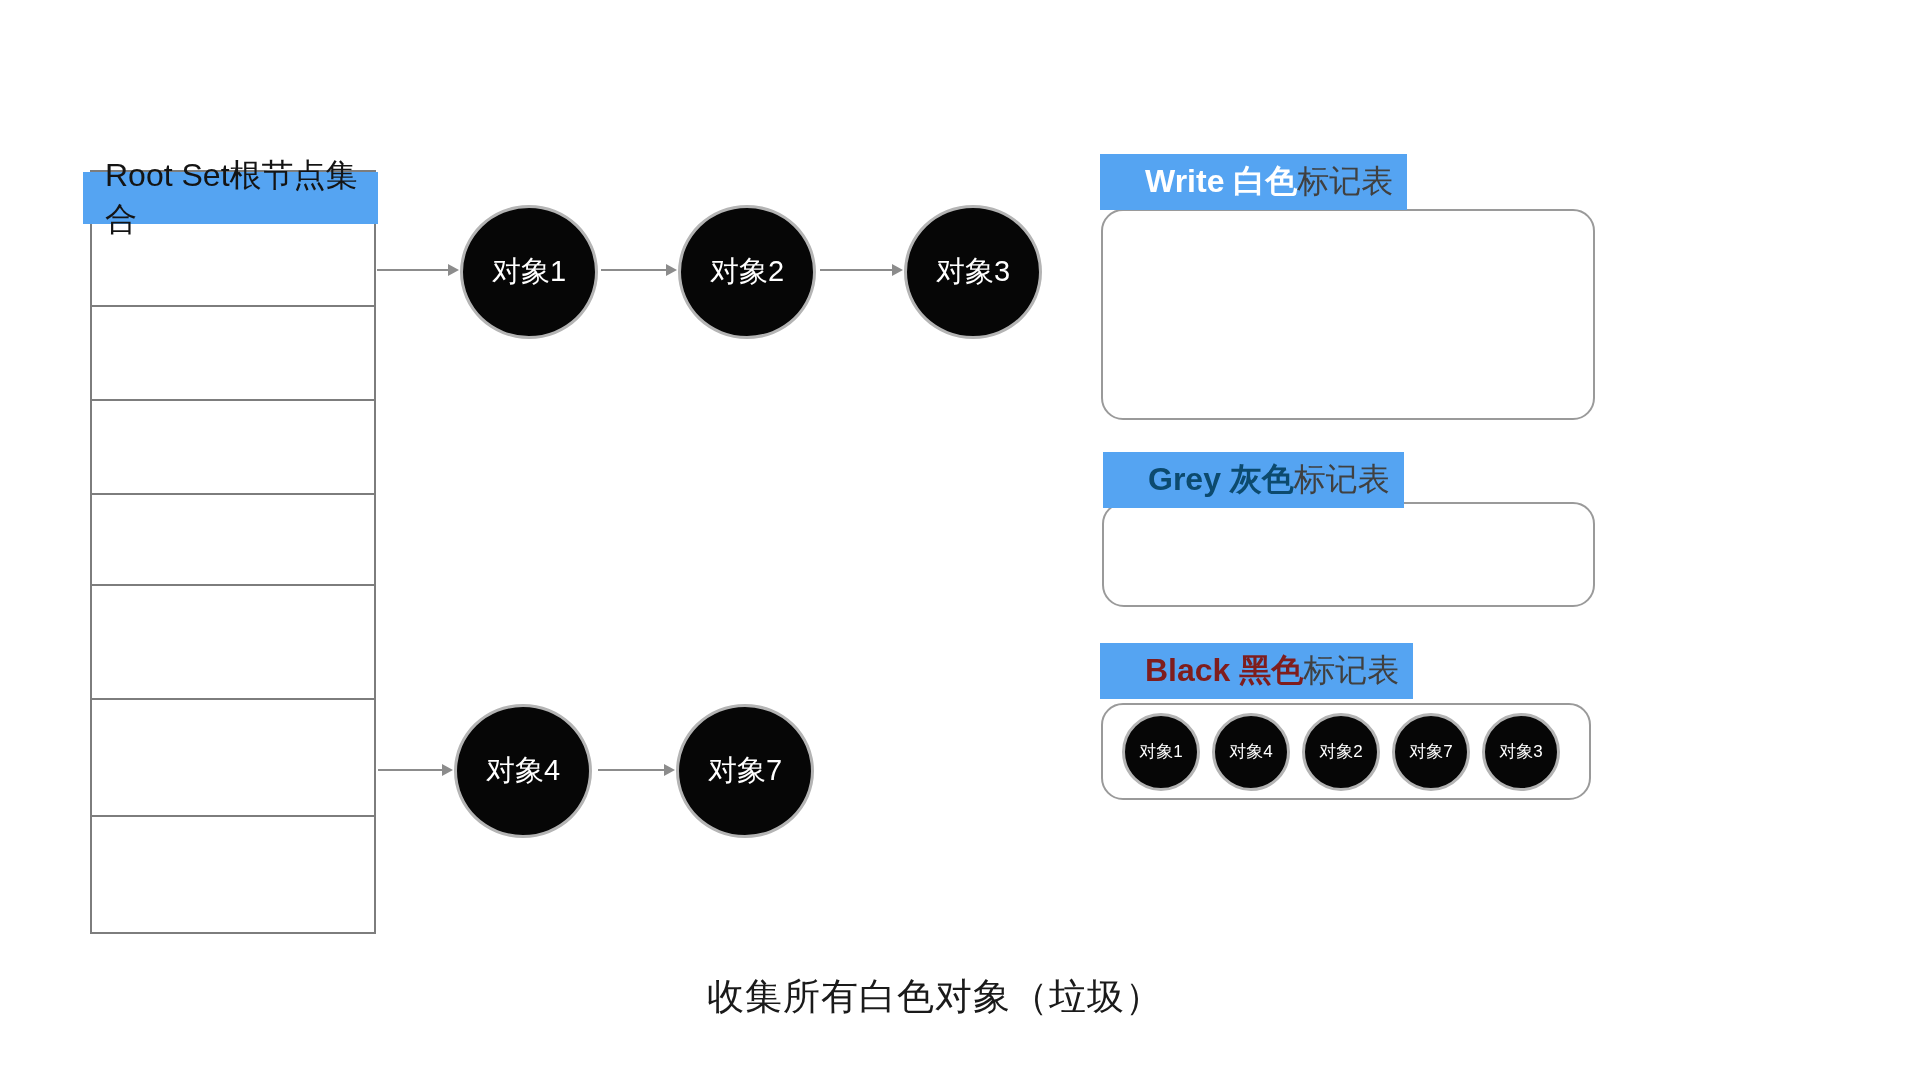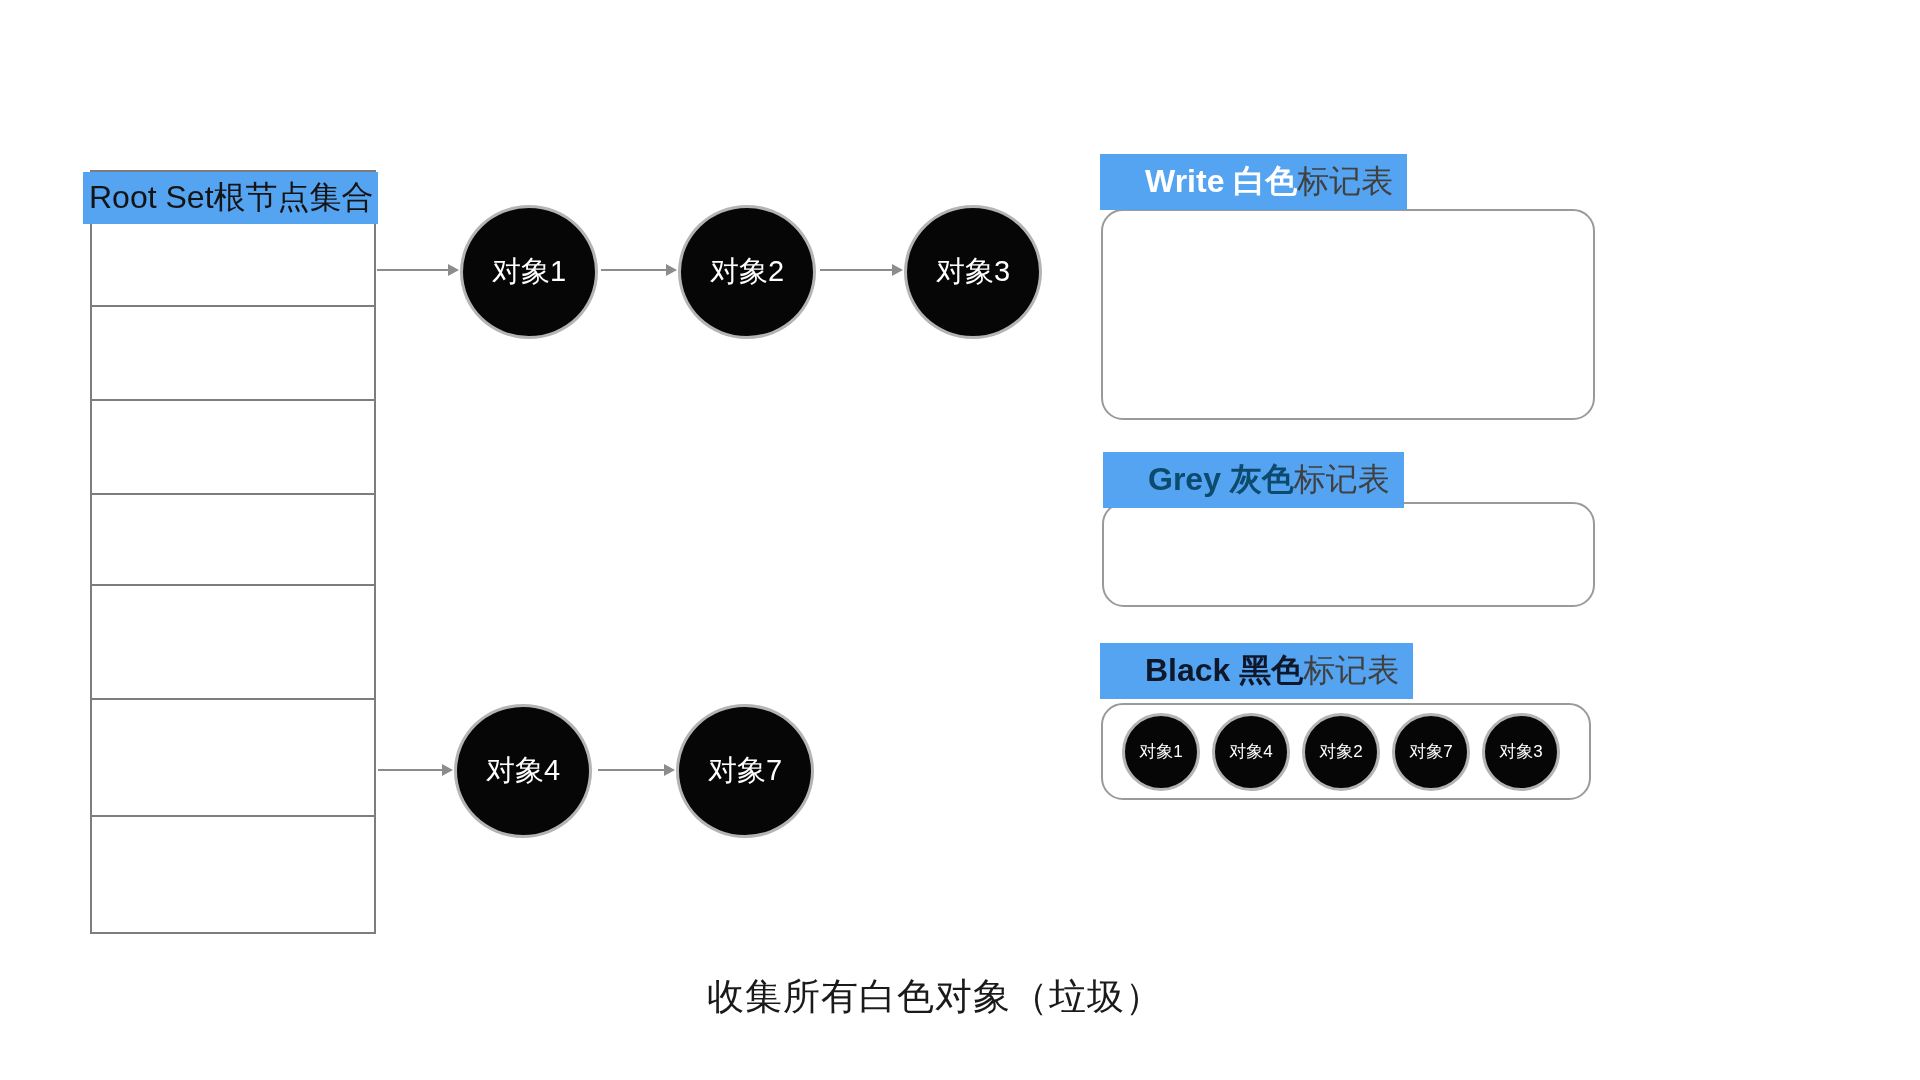--- a/index.html
+++ b/index.html
@@ -15,21 +15,21 @@
   .row-divider { position:absolute; left:0; width:100%; height:2px; background:#7d7d7d; }
   .program-header {
     position:absolute; left:89px; top:89px; width:284px; height:81px;
     background:#EFCE2F; border:2px solid #8c8c8c; box-sizing:border-box;
     display:flex; align-items:center; justify-content:center;
     color:#ffffff; font-size:30px; font-weight:bold; z-index:3;
   }
   .rootset-banner {
     position:absolute; left:83px; top:172px; width:295px; height:52px;
     background:#55A4F2; color:#141414; font-size:32px;
-    display:flex; align-items:center; padding-left:6px; box-sizing:border-box; z-index:3;
+    display:flex; align-items:center; padding-left:22px; box-sizing:border-box; z-index:3;
   }
   
   .node {
     position:absolute; width:138px; height:134px; border-radius:50%;
     background:#060606; border:3px solid #b4b4b4; box-sizing:border-box;
     display:flex; align-items:center; justify-content:center;
     color:#ffffff; font-size:29px; z-index:2;
   }
   
   .arrow { position:absolute; height:0; border-top:2px solid #8c8c8c; }
@@ -40,21 +40,21 @@
   
   .tag {
     position:absolute; background:#55A4F2; height:56px; z-index:4;
     display:flex; align-items:center; padding:0 14px 0 10px;
     font-size:32px; white-space:nowrap;
   }
   .tag .strong { font-weight:bold;margin-left:35px; }
   .tag .suffix { font-weight:normal; color:#404040; }
   .tag-white .strong { color:#ffffff; }
   .tag-grey  .strong { color:#0c4a6e; }
-  .tag-black .strong { color:#0f172a; }
+  .tag-black .strong { color:#7f1d1d; }
   .mark-box {
     position:absolute; background:#ffffff; border:2px solid #9a9a9a;
     border-radius:22px; box-sizing:border-box; z-index:1;
   }
   .black-items {
     position:absolute; left:1101px; top:703px; width:490px; height:97px;
     display:flex; align-items:center; gap:12px; padding-left:21px; box-sizing:border-box; z-index:2;
   }
   .mini-node {
     width:78px; height:78px; border-radius:50%; flex:0 0 auto;

